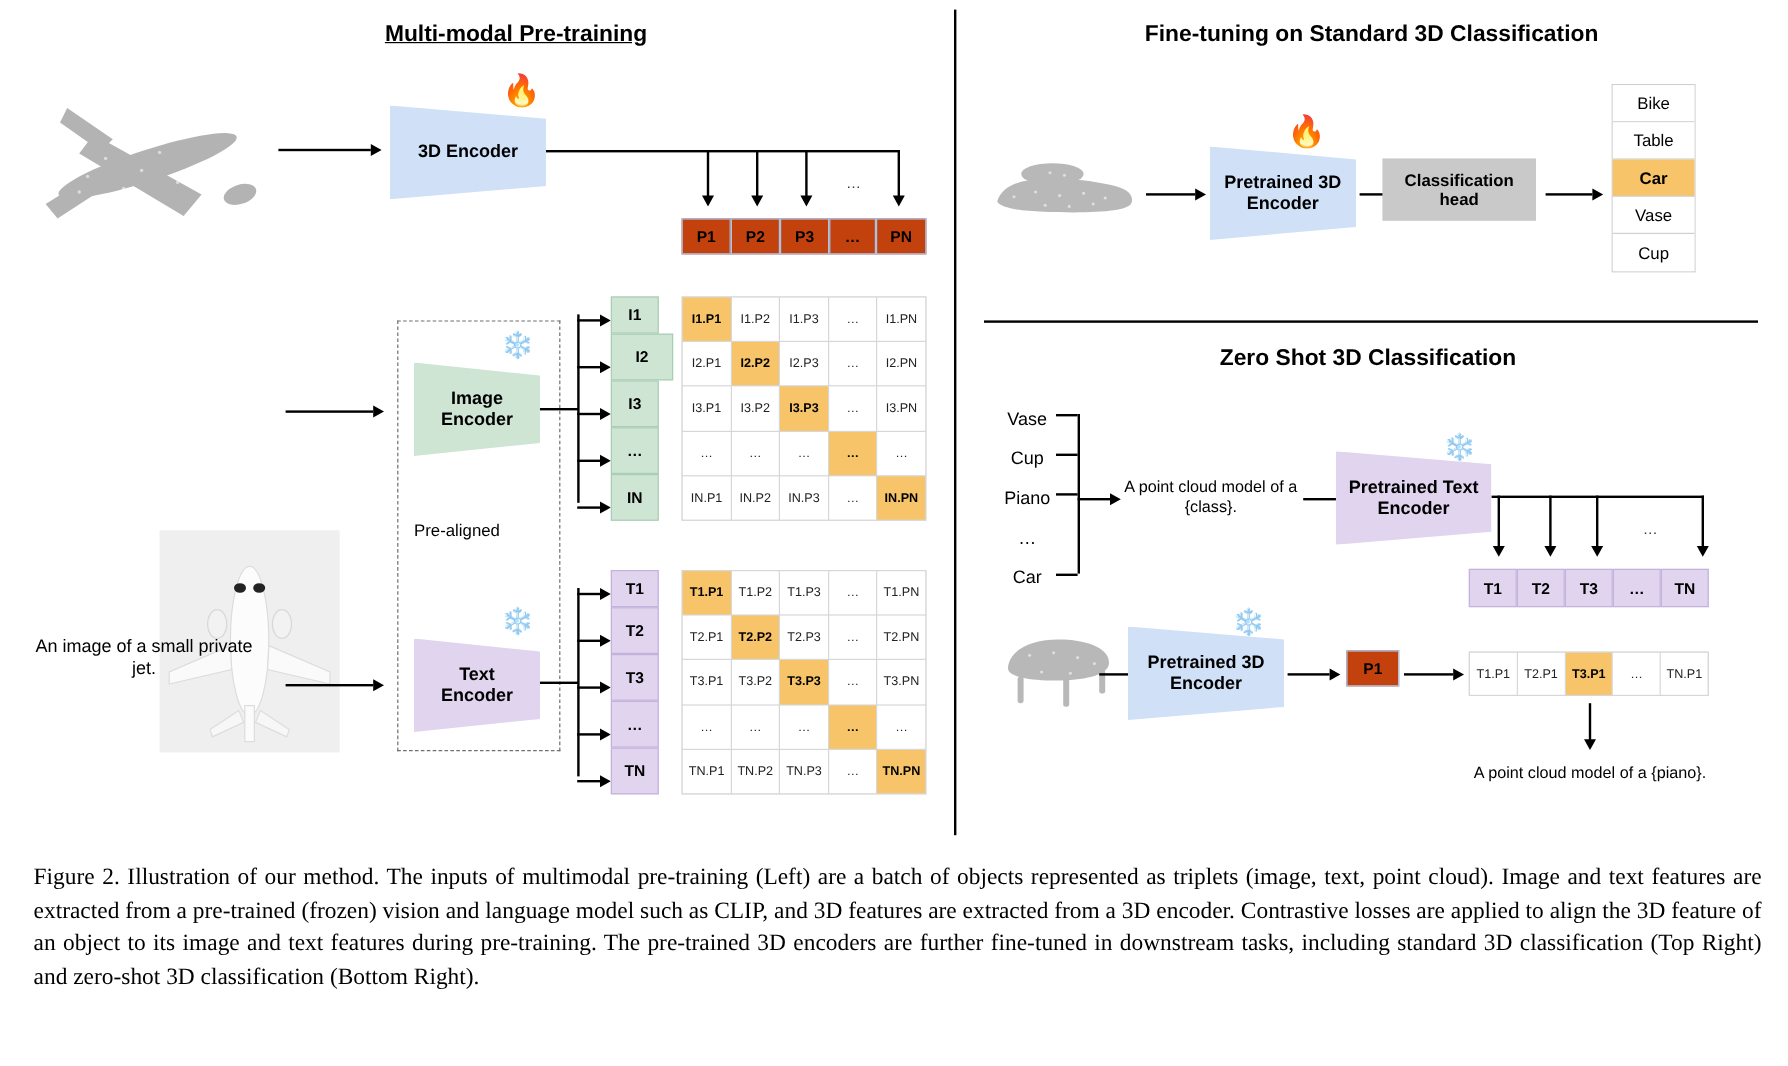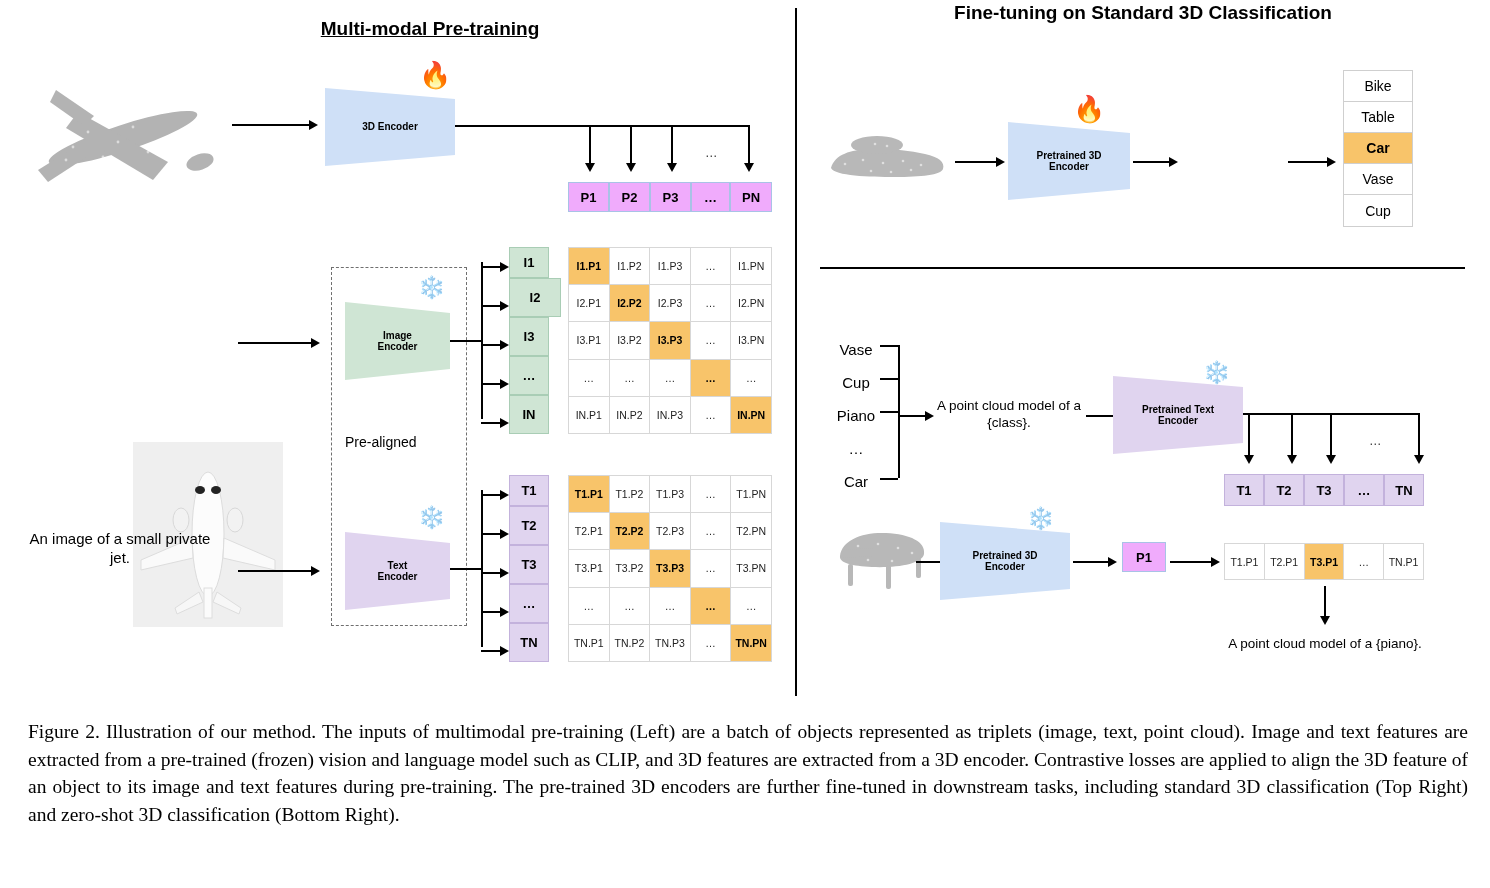--- a/index.html
+++ b/index.html
@@ -40,21 +40,21 @@
     height: 2px;
   }
 
   
   .encoder {
     display: flex;
     align-items: center;
     justify-content: center;
     text-align: center;
     font-weight: bold;
-    font-size: 10px;
+    font-size: 15px;
     line-height: 1.15;
     box-sizing: border-box;
   }
   .trap-right {
     
     clip-path: polygon(0 0, 100% 14%, 100% 86%, 0 100%);
   }
   .enc-blue { background: #cfe0f7; }
   .enc-green { background: #cfe5d4; }
   .enc-purple { background: #e0d4ef; }
@@ -85,21 +85,21 @@
   
   .token {
     box-sizing: border-box;
     border: 1px solid #b9c6da;
     display: flex;
     align-items: center;
     justify-content: center;
     font-weight: bold;
     font-size: 13px;
   }
-  .tok-blue { background: #f0abfc; border-color: #a9c2e6; }
+  .tok-blue { background: #c2410c; border-color: #a9c2e6; }
   .tok-green { background: #cfe5d4; border-color: #a9cdb5; }
   .tok-purple { background: #e0d4ef; border-color: #c3b2dc; }
 
   
   .matrix {
     display: grid;
     box-sizing: border-box;
     border: 1px solid #d7d7d7;
     background: #d7d7d7;
     gap: 1px;
@@ -199,22 +199,23 @@
 </head>
 <body>
 
 <div class="page">
 
   <div class="abs v-divider" style="left:795px; top:8px; height:688px;"></div>
   <div class="abs h-divider" style="left:820px; top:267px; width:645px;"></div>
 
   <div class="abs panel-title" style="left:230px; top:18px; width:400px;text-decoration:underline;">Multi-modal Pre-training</div>
 
-  <div class="abs panel-title" style="left:843px; top:2px; width:600px;">Fine-tuning on Standard 3D Classification</div>
-
+  <div class="abs panel-title" style="left:843px; top:18px; width:600px;">Fine-tuning on Standard 3D Classification</div>
+
+  <div class="abs panel-title" style="left:890px; top:288px; width:500px;">Zero Shot 3D Classification</div>
 
   <div class="abs ptcloud" style="left:18px; top:52px; width:210px; height:170px;">
     <svg width="210" height="170" viewBox="0 0 210 170">
       <g fill="#b3b3b3">
 
         <ellipse cx="105" cy="86" rx="78" ry="13" transform="rotate(-18 105 86)"></ellipse>
 
         <polygon points="60,60 150,110 135,128 48,76"></polygon>
 
         <polygon points="20,118 62,92 70,104 30,130"></polygon>
@@ -469,20 +470,24 @@
   <div class="abs encoder trap-right enc-blue" style="left:1008px; top:122px; width:122px; height:78px;">
     <span style="white-space:pre-line;">Pretrained 3D
 Encoder</span>
   </div>
 
   <div class="abs harrow" style="left:1133px; top:157px; width:45px;">
     <div class="arrow-line-h" style="width:36px;"></div>
     <div class="arrow-head-r"></div>
   </div>
 
+  <div class="abs grey-block" style="left:1152px; top:132px; width:128px; height:52px;">
+    <span style="white-space:pre-line;">Classification
+head</span>
+  </div>
 
   <div class="abs harrow" style="left:1288px; top:157px; width:48px;">
     <div class="arrow-line-h" style="width:39px;"></div>
     <div class="arrow-head-r"></div>
   </div>
 
   <div class="abs class-list" id="class-list" style="left:1343px; top:70px; width:70px;">
       <div class="class-item" style="height: 31px;">Bike</div>
       <div class="class-item" style="height: 31px;">Table</div>
       <div class="class-item selected" style="height: 31px;">Car</div>

